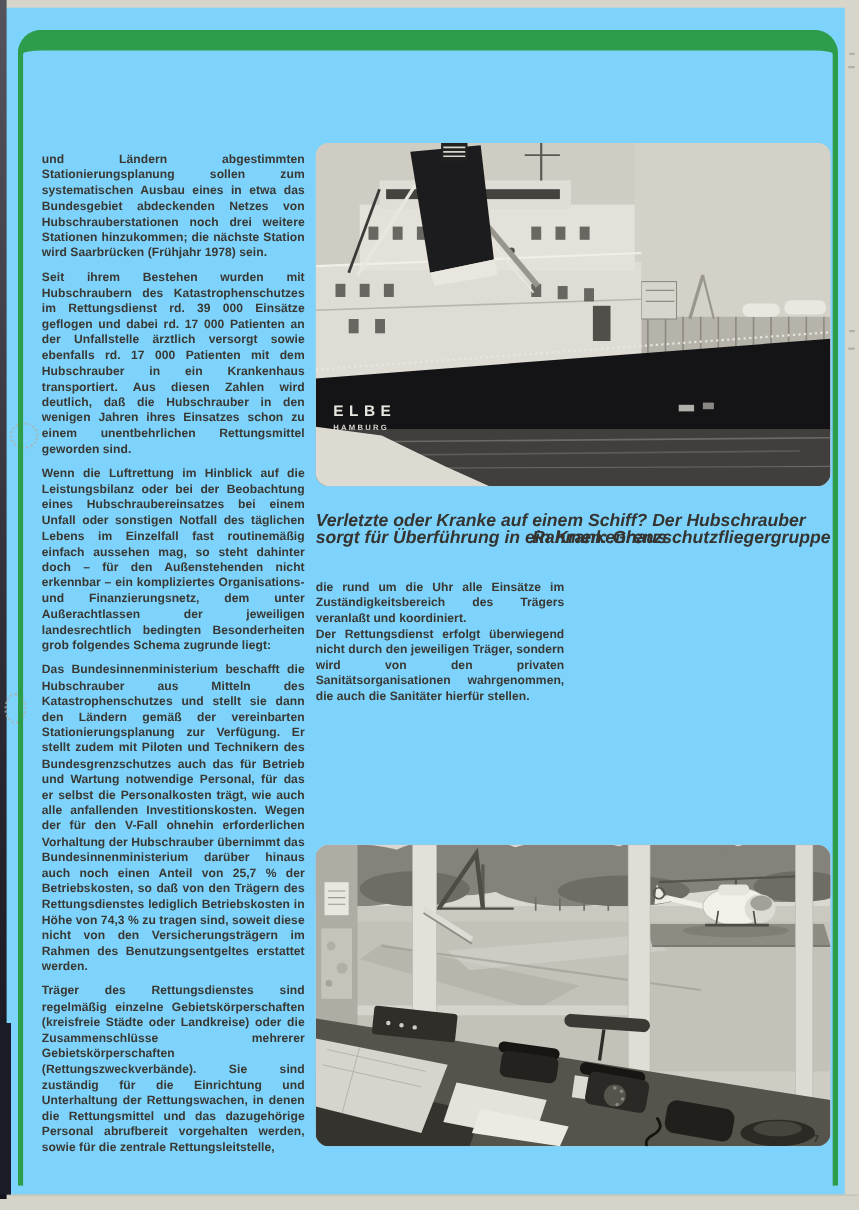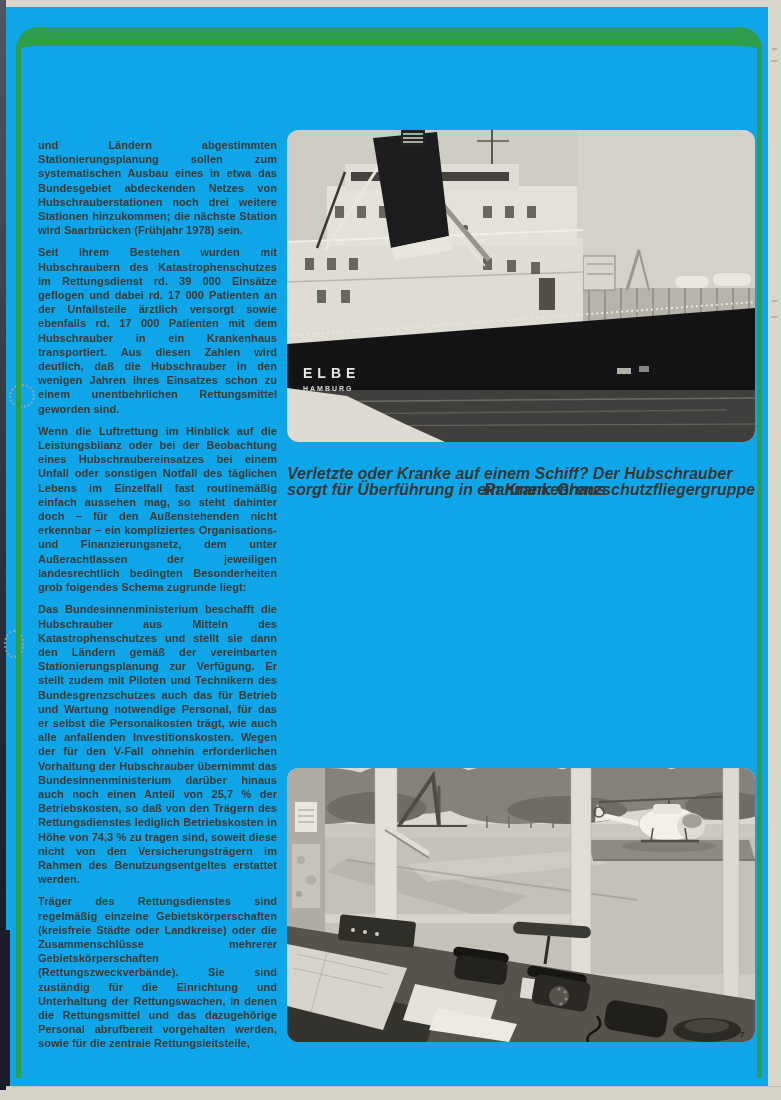--- a/index.html
+++ b/index.html
@@ -1,16 +1,16 @@
 <!DOCTYPE html>
 <html lang="de"><head>
 <meta charset="utf-8">
 <style>
   html,body{margin:0;padding:0;background:#dad8cd;}
-  #page{position:relative;width:781px;height:1100px;background:#0ea5e9;overflow:hidden;
+  #page{position:relative;width:781px;height:1100px;background:#7dd3fc;overflow:hidden;
         font-family:"Liberation Sans",sans-serif;color:#3a3833;}
   
   .edge-top{position:absolute;left:0;top:0;width:781px;height:7px;background:#d8d6cb;}
   .edge-bottom{position:absolute;left:0;top:1086px;width:781px;height:14px;background:#d5d3c8;border-top:1px solid #c2c0b5;}
   .edge-right{position:absolute;left:768px;top:0;width:13px;height:1100px;background:#d8d6cb;}
   .edge-left{position:absolute;left:0;top:0;width:6px;height:1090px;background:linear-gradient(#54545e,#2a2a35 60%,#14141e);}
   .edge-left-bottom{position:absolute;left:0;top:930px;width:10px;height:156px;background:#1c1c28;}
   .mark{position:absolute;background:#b3b1a6;}
   .speckle{position:absolute;border:2px dotted #b2afa3;border-radius:50%;opacity:.7;}
   
@@ -150,20 +150,22 @@
       </g>
     </svg>
   </div>
 
   <div class="caption" id="ship-caption">
     <span>Verletzte oder Kranke auf einem Schiff? Der Hubschrauber sorgt für Überführung in ein Krankenhaus</span>
     <span class="credit">Rahmen: Grenzschutzfliegergruppe</span>
   </div>
 
   <div class="col tight" id="col-mid">
+    <p>die rund um die Uhr alle Einsätze im Zuständigkeitsbereich des Trägers veranlaßt und koordiniert.</p>
+    <p>Der Rettungsdienst erfolgt überwiegend nicht durch den jeweiligen Träger, sondern wird von den privaten Sanitätsorganisationen wahrgenommen, die auch die Sanitäter hierfür stellen.</p>
   </div>
   <div class="col tight" id="col-right">
   </div>
 
 
   <div class="photo" id="heli-photo">
     <svg viewBox="0 0 468 274" preserveAspectRatio="none">
       <rect x="0" y="0" width="468" height="70" fill="#d9d7cf"></rect>
 
       <g fill="#84827a">

